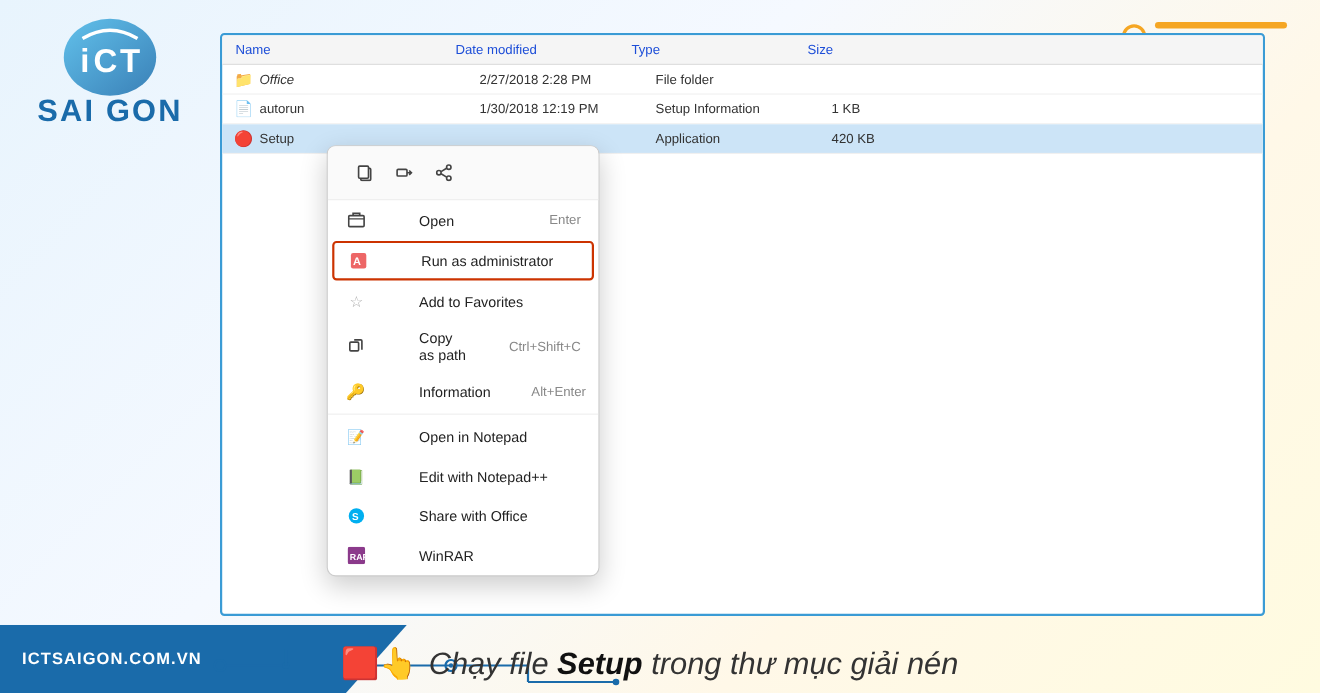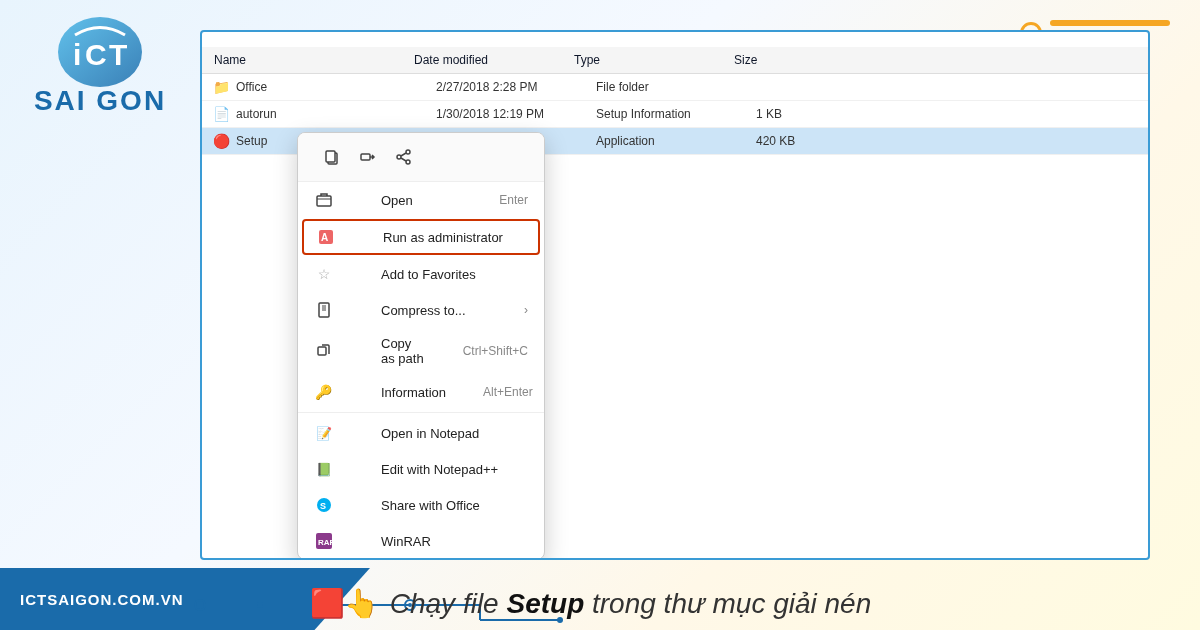--- a/index.html
+++ b/index.html
@@ -108,22 +108,21 @@
       overflow: hidden;
     }
 
     
     .explorer-header {
       display: flex;
       background: #f5f5f5;
       border-bottom: 1px solid #ddd;
       padding: 6px 12px;
       font-size: 12px;
-      color: #0f172a;
-      margin-top: 15px;
+      color: #1d4ed8;
     }
 
     .col-name { width: 200px; }
     .col-date { width: 160px; }
     .col-type { width: 160px; }
     .col-size { width: 80px; }
 
     
     .file-row {
       display: flex;
@@ -334,21 +333,21 @@
 
   <div class="explorer-header">
     <span class="col-name">Name</span>
     <span class="col-date">Date modified</span>
     <span class="col-type">Type</span>
     <span class="col-size">Size</span>
   </div>
 
   <div class="file-row">
     <span class="file-icon folder-icon">📁</span>
-    <span class="col-name" style="padding-left:0;">Office</span>
+    <span class="col-name" style="padding-left:0;font-style:italic;">Office</span>
     <span class="col-date">2/27/2018 2:28 PM</span>
     <span class="col-type">File folder</span>
     <span class="col-size"></span>
   </div>
   <div class="file-row">
     <span class="file-icon info-icon">📄</span>
     <span class="col-name">autorun</span>
     <span class="col-date">1/30/2018 12:19 PM</span>
     <span class="col-type">Setup Information</span>
     <span class="col-size">1 KB</span>
@@ -408,32 +407,20 @@
           </svg>
       </span>
       <span class="ctx-item-label">Run as administrator</span>
     </div>
 
     <div class="ctx-item">
       <span class="ctx-item-icon" style="color:#aaa;">☆</span>
       <span class="ctx-item-label">Add to Favorites</span>
     </div>
 
-    <div class="ctx-item">
-      <span class="ctx-item-icon">
-        <svg width="16" height="16" viewBox="0 0 16 16" fill="none">
-            <rect x="3" y="1" width="10" height="14" rx="1" stroke="#444" stroke-width="1.5"></rect>
-            <line x1="6" y1="4" x2="10" y2="4" stroke="#444" stroke-width="1"></line>
-            <line x1="6" y1="6" x2="10" y2="6" stroke="#444" stroke-width="1"></line>
-            <line x1="6" y1="8" x2="10" y2="8" stroke="#444" stroke-width="1"></line>
-          </svg>
-      </span>
-      <span class="ctx-item-label">Compress to...</span>
-      <span class="ctx-arrow">›</span>
-    </div>
 
     <div class="ctx-item">
       <span class="ctx-item-icon">
         <svg width="16" height="16" viewBox="0 0 16 16" fill="none">
             <rect x="2" y="4" width="8" height="8" rx="1" stroke="#444" stroke-width="1.5"></rect>
             <path d="M6 2h6a1 1 0 011 1v8" stroke="#444" stroke-width="1.5"></path>
           </svg>
       </span>
       <span class="ctx-item-label">Copy as path</span>
       <span class="ctx-item-shortcut">Ctrl+Shift+C</span>

